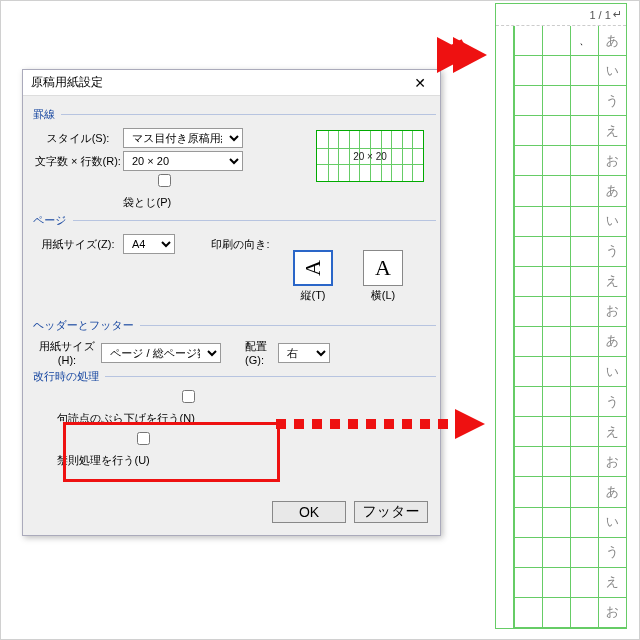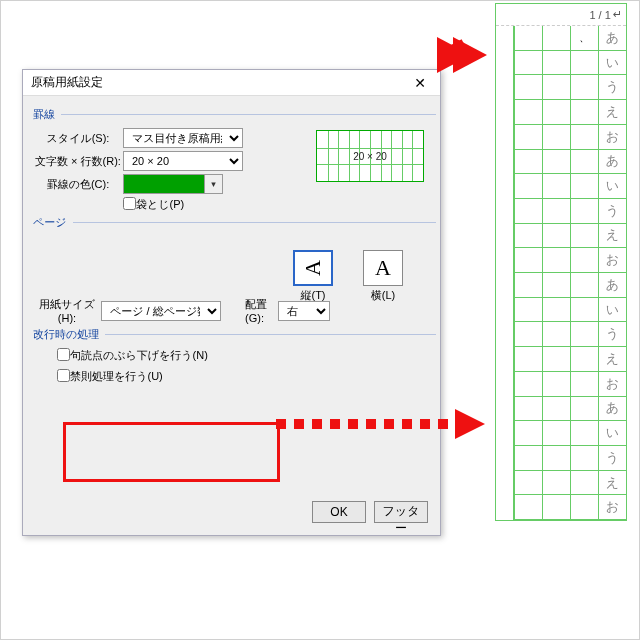--- a/index.html
+++ b/index.html
@@ -83,21 +83,21 @@
     border: 1px solid #999;
     display: inline-flex;
   }
   .swatch-color { flex:1; background:#00a000; }
   .swatch-btn {
     width: 18px; border-left:1px solid #999;
     display:flex; align-items:center; justify-content:center;
     font-size: 9px; color:#333;
   }
 
-  .chk { display:flex; align-items:flex-start; gap:0; }
+  .chk { display:flex; align-items:flex-end; gap:8px;flex-direction:column; }
   .chk input { width:13px; height:13px; margin:0; }
 
   
   .grid-preview {
     position: absolute;
     right: 16px; top: 60px;
     width: 108px; height: 52px;
     border: 1px solid #0a0;
     background: #fff;
   }
@@ -142,31 +142,31 @@
     border: 3px solid #e11;
   }
 
   
   .btnrow {
     position:absolute;
     right: 12px; bottom: 12px;
     display:flex; gap: 8px;
   }
   button.std {
-    width: 54px; height: 22px;
+    width: 74px; height: 22px;
     border: 1px solid #888;
     background: #e8e8e8;
-    font-family: inherit; font-size: 12px;
+    font-family: inherit; font-size: 14px;
   }
 
   
   .sheet {
     position:absolute;
     right: 12px; top: 2px;
-    width: 132px; height: 518px;
+    width: 132px; height: 626px;
     border: 1px solid #6c6;
     background: #fff;
   }
   .sheet-head {
     height: 22px;
     display:flex; justify-content:flex-end; align-items:center;
     font-size: 11px; color:#555;
     border-bottom: 1px dashed #ccc;
     padding-right: 4px;
     gap: 2px;
@@ -346,27 +346,20 @@
         <select class="sel-w1">
           <option>マス目付き原稿用紙</option>
         </select>
       </div>
       <div class="row">
         <span class="lab">文字数 × 行数(R):</span>
         <select class="sel-w1">
           <option>20 × 20</option>
         </select>
       </div>
-      <div class="row">
-        <span class="lab">罫線の色(C):</span>
-        <div class="swatch">
-          <span class="swatch-color"></span>
-          <span class="swatch-btn">▾</span>
-        </div>
-      </div>
       <div class="row" style="margin-left:90px;">
         <label class="chk">
           <input type="checkbox" style="">
           <span>袋とじ(P)</span>
         </label>
       </div>
 
       <div class="grid-preview">
         <div class="gp-col" style="left:10%"></div>
           <div class="gp-col" style="left:20%"></div>
@@ -379,40 +372,52 @@
         <div class="gp-col" style="left:90%"></div>
         <div class="gp-row" style="top:33%"></div>
           <div class="gp-row" style="top:66%"></div>
         <div class="gp-txt">20 × 20</div>
       </div>
 
       <div class="groupline">
         <span class="group-label">ページ</span>
         <span class="group-rule"></span>
       </div>
+      <div class="row">
+        <span class="lab">用紙サイズ(Z):</span>
+        <select class="sel-w2">
+          <option>A4</option>
+        </select>
+        <span style="width:36px"></span>
+        <span>印刷の向き:</span>
+      </div>
 
       <div class="orient orient-left">
         <div class="obtn">
           <div class="oframe sel">
               <span class="a-vert">A</span>
             </div>
           <span>縦(T)</span>
         </div>
       </div>
       <div class="orient orient-right">
         <div class="obtn">
           <div class="oframe">
               <span>A</span>
             </div>
           <span>横(L)</span>
         </div>
       </div>
 
       <div style="height:58px"></div>
 
+      <div class="groupline">
+        <span class="group-label">ヘッダーとフッター</span>
+        <span class="group-rule"></span>
+      </div>
       <div class="row">
         <span class="lab" style="width:68px">用紙サイズ(H):</span>
         <select class="sel-w1">
           <option>ページ / 総ページ数</option>
         </select>
         <span style="width:24px"></span>
         <span style="width:33px">配置(G):</span>
         <select class="sel-w2">
           <option>右</option>
         </select>

